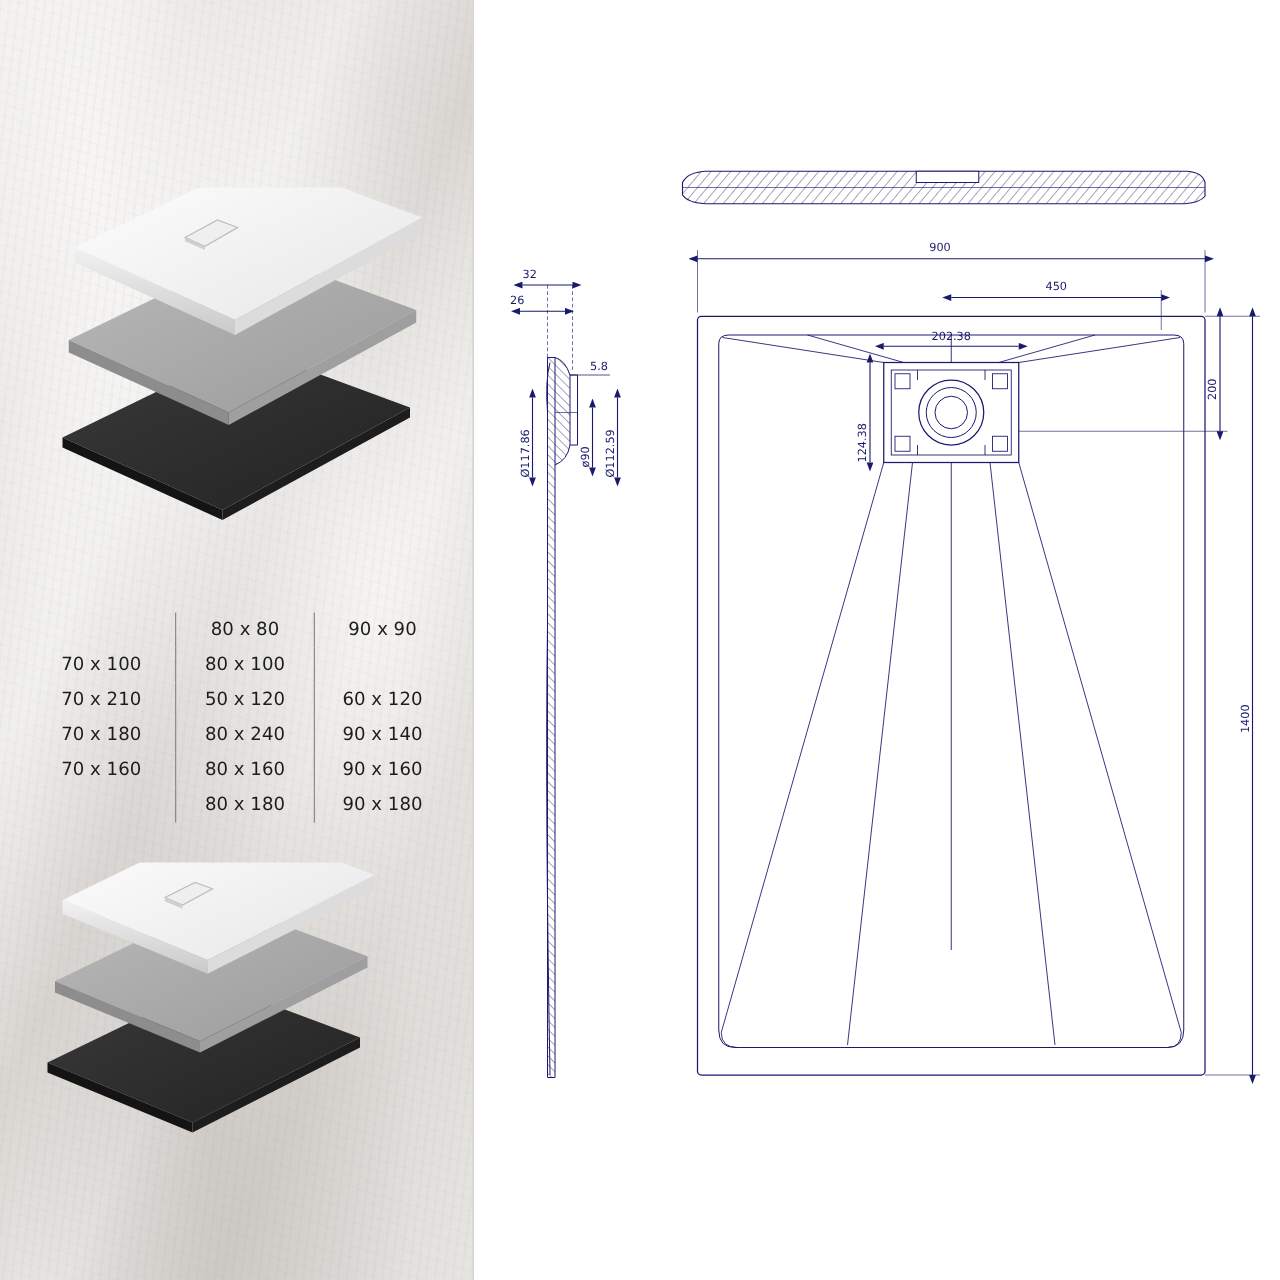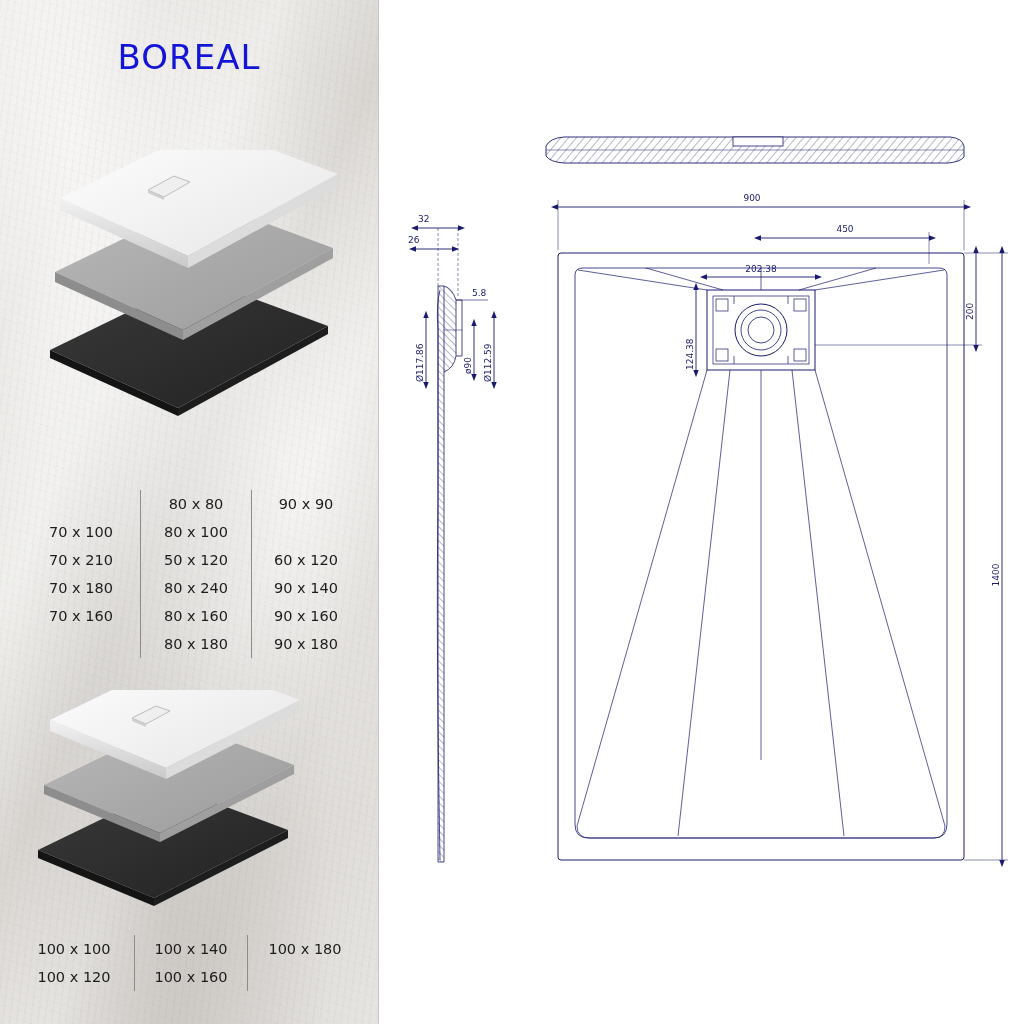--- a/index.html
+++ b/index.html
@@ -76,21 +76,20 @@
 </style>
 </head>
 <body>
 
 <div class="page">
 
   <div class="left-panel"></div>
   <div class="panel-divider"></div>
 
   <div class="title-block">
-    <div class="brand">BOREAL</div>
   </div>
 
   <div class="stack" id="stack-top" style="left:28px;top:150px;width:330px;height:290px;">
     <svg width="330" height="290" viewBox="0 0 330 290">
       <defs>
         <linearGradient id="whiteTop" x1="0" y1="0" x2="1" y2="1">
           <stop offset="0%" stop-color="#ffffff"></stop>
             <stop offset="100%" stop-color="#e6e6e6"></stop>
         </linearGradient>
         <linearGradient id="whiteEdge" x1="0" y1="0" x2="0" y2="1">
@@ -190,33 +189,20 @@
         <polygon points="32,30 148,78 148,89 32,41" fill="url(#whiteEdge)"></polygon>
         <polygon points="148,78 282,10 282,21 148,89" fill="#dcdcdc"></polygon>
         <g>
           <polygon points="114,28 138,16 152,21 128,34" fill="#efefef" stroke="#bdbdbd" stroke-width="1"></polygon>
           <polygon points="114,28 128,34 128,37 114,31" fill="#cfcfcf"></polygon>
         </g>
       </g>
     </svg>
   </div>
 
-  <div class="size-table" id="size-table-2">
-    <div class="size-cell">100 x 100</div>
-    <div class="vline"></div>
-    <div class="size-cell">100 x 140</div>
-    <div class="vline"></div>
-    <div class="size-cell">100 x 180</div>
-
-    <div class="size-cell">100 x 120</div>
-    <div class="vline"></div>
-    <div class="size-cell">100 x 160</div>
-    <div class="vline"></div>
-    <div class="size-cell empty"></div>
-  </div>
 
   <div class="draw">
     <svg width="646" height="1024" viewBox="0 0 646 1024">
       <defs>
         <marker id="arrL" markerWidth="9" markerHeight="9" refX="8" refY="3" orient="auto">
           <path d="M8,0 L8,6 L0,3 z" fill="#1a1a6e"></path>
         </marker>
         <marker id="arrR" markerWidth="9" markerHeight="9" refX="1" refY="3" orient="auto">
           <path d="M1,0 L1,6 L9,3 z" fill="#1a1a6e"></path>
         </marker>

